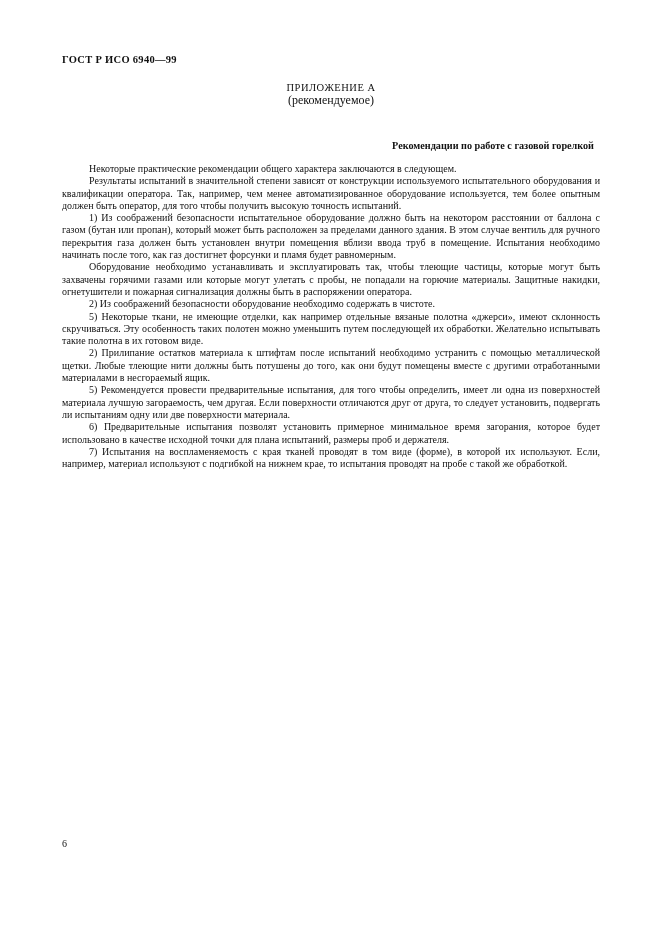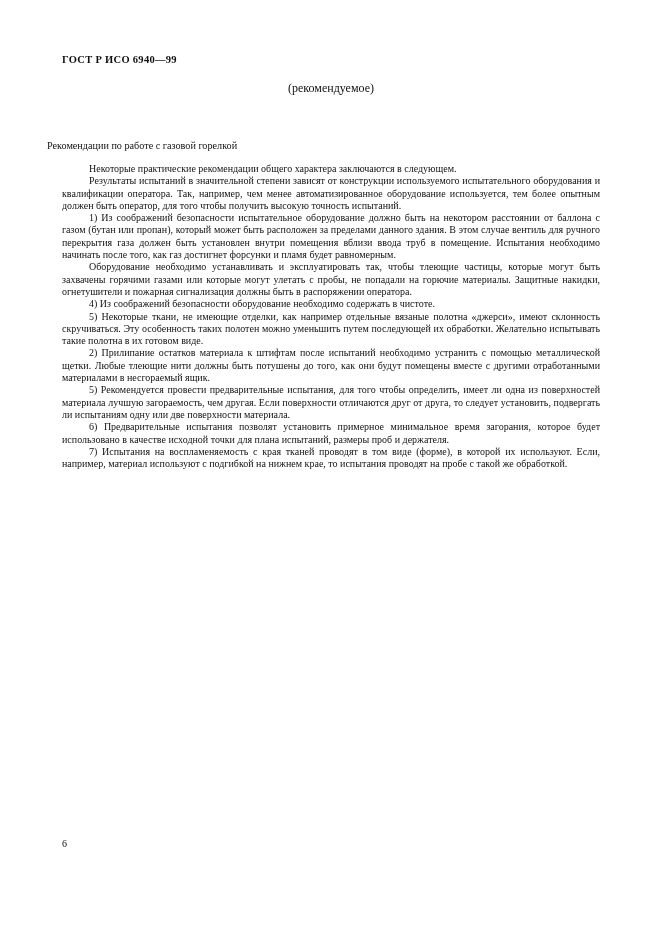--- a/index.html
+++ b/index.html
@@ -37,25 +37,25 @@
     font-size: 10.5px;
     letter-spacing: 0.5px;
     line-height: 12px;
   }
   .appendix-subtitle {
     font-size: 12px;
     line-height: 12px;
   }
   .section-title {
     position: absolute;
-    left: 47px;
+    left: 56px;
     top: 128px;
     width: 538px;
-    text-align: left;
-    font-weight: normal;
+    text-align: right;
+    font-weight: bold;
     font-size: 10.2px;
   }
   .body-text {
     position: absolute;
     left: 62px;
     top: 151px;
     width: 538px;
     font-size: 10px;
     line-height: 12.3px;
     text-align: justify;
@@ -73,31 +73,32 @@
   }
 </style>
 </head>
 <body>
 
 <div class="page">
 
   <div class="doc-header">ГОСТ Р ИСО 6940—99</div>
 
   <div class="appendix-block">
+    <div class="appendix-title">ПРИЛОЖЕНИЕ А</div>
     <div class="appendix-subtitle">(рекомендуемое)</div>
   </div>
 
   <div class="section-title">Рекомендации по работе с газовой горелкой</div>
 
   <div class="body-text">
     <p>Некоторые практические рекомендации общего характера заключаются в следующем.</p>
     <p>Результаты испытаний в значительной степени зависят от конструкции используемого испытательного оборудования и квалификации оператора. Так, например, чем менее автоматизированное оборудование используется, тем более опытным должен быть оператор, для того чтобы получить высокую точность испытаний.</p>
     <p>1) Из соображений безопасности испытательное оборудование должно быть на некотором расстоянии от баллона с газом (бутан или пропан), который может быть расположен за пределами данного здания. В этом случае вентиль для ручного перекрытия газа должен быть установлен внутри помещения вблизи ввода труб в помещение. Испытания необходимо начинать после того, как газ достигнет форсунки и пламя будет равномерным.</p>
     <p>Оборудование необходимо устанавливать и эксплуатировать так, чтобы тлеющие частицы, которые могут быть захвачены горячими газами или которые могут улетать с пробы, не попадали на горючие материалы. Защитные накидки, огнетушители и пожарная сигнализация должны быть в распоряжении оператора.</p>
-    <p>4) Из соображений безопасности оборудование необходимо содержать в чистоте.</p>
+    <p>2) Из соображений безопасности оборудование необходимо содержать в чистоте.</p>
     <p>5) Некоторые ткани, не имеющие отделки, как например отдельные вязаные полотна «джерси», имеют склонность скручиваться. Эту особенность таких полотен можно уменьшить путем последующей их обработки. Желательно испытывать такие полотна в их готовом виде.</p>
     <p>2) Прилипание остатков материала к штифтам после испытаний необходимо устранить с помощью металлической щетки. Любые тлеющие нити должны быть потушены до того, как они будут помещены вместе с другими отработанными материалами в несгораемый ящик.</p>
     <p>5) Рекомендуется провести предварительные испытания, для того чтобы определить, имеет ли одна из поверхностей материала лучшую загораемость, чем другая. Если поверхности отличаются друг от друга, то следует установить, подвергать ли испытаниям одну или две поверхности материала.</p>
     <p>6) Предварительные испытания позволят установить примерное минимальное время загорания, которое будет использовано в качестве исходной точки для плана испытаний, размеры проб и держателя.</p>
     <p>7) Испытания на воспламеняемость с края тканей проводят в том виде (форме), в которой их используют. Если, например, материал используют с подгибкой на нижнем крае, то испытания проводят на пробе с такой же обработкой.</p>
   </div>
 
   <div class="page-number">6</div>
 
 </div>

